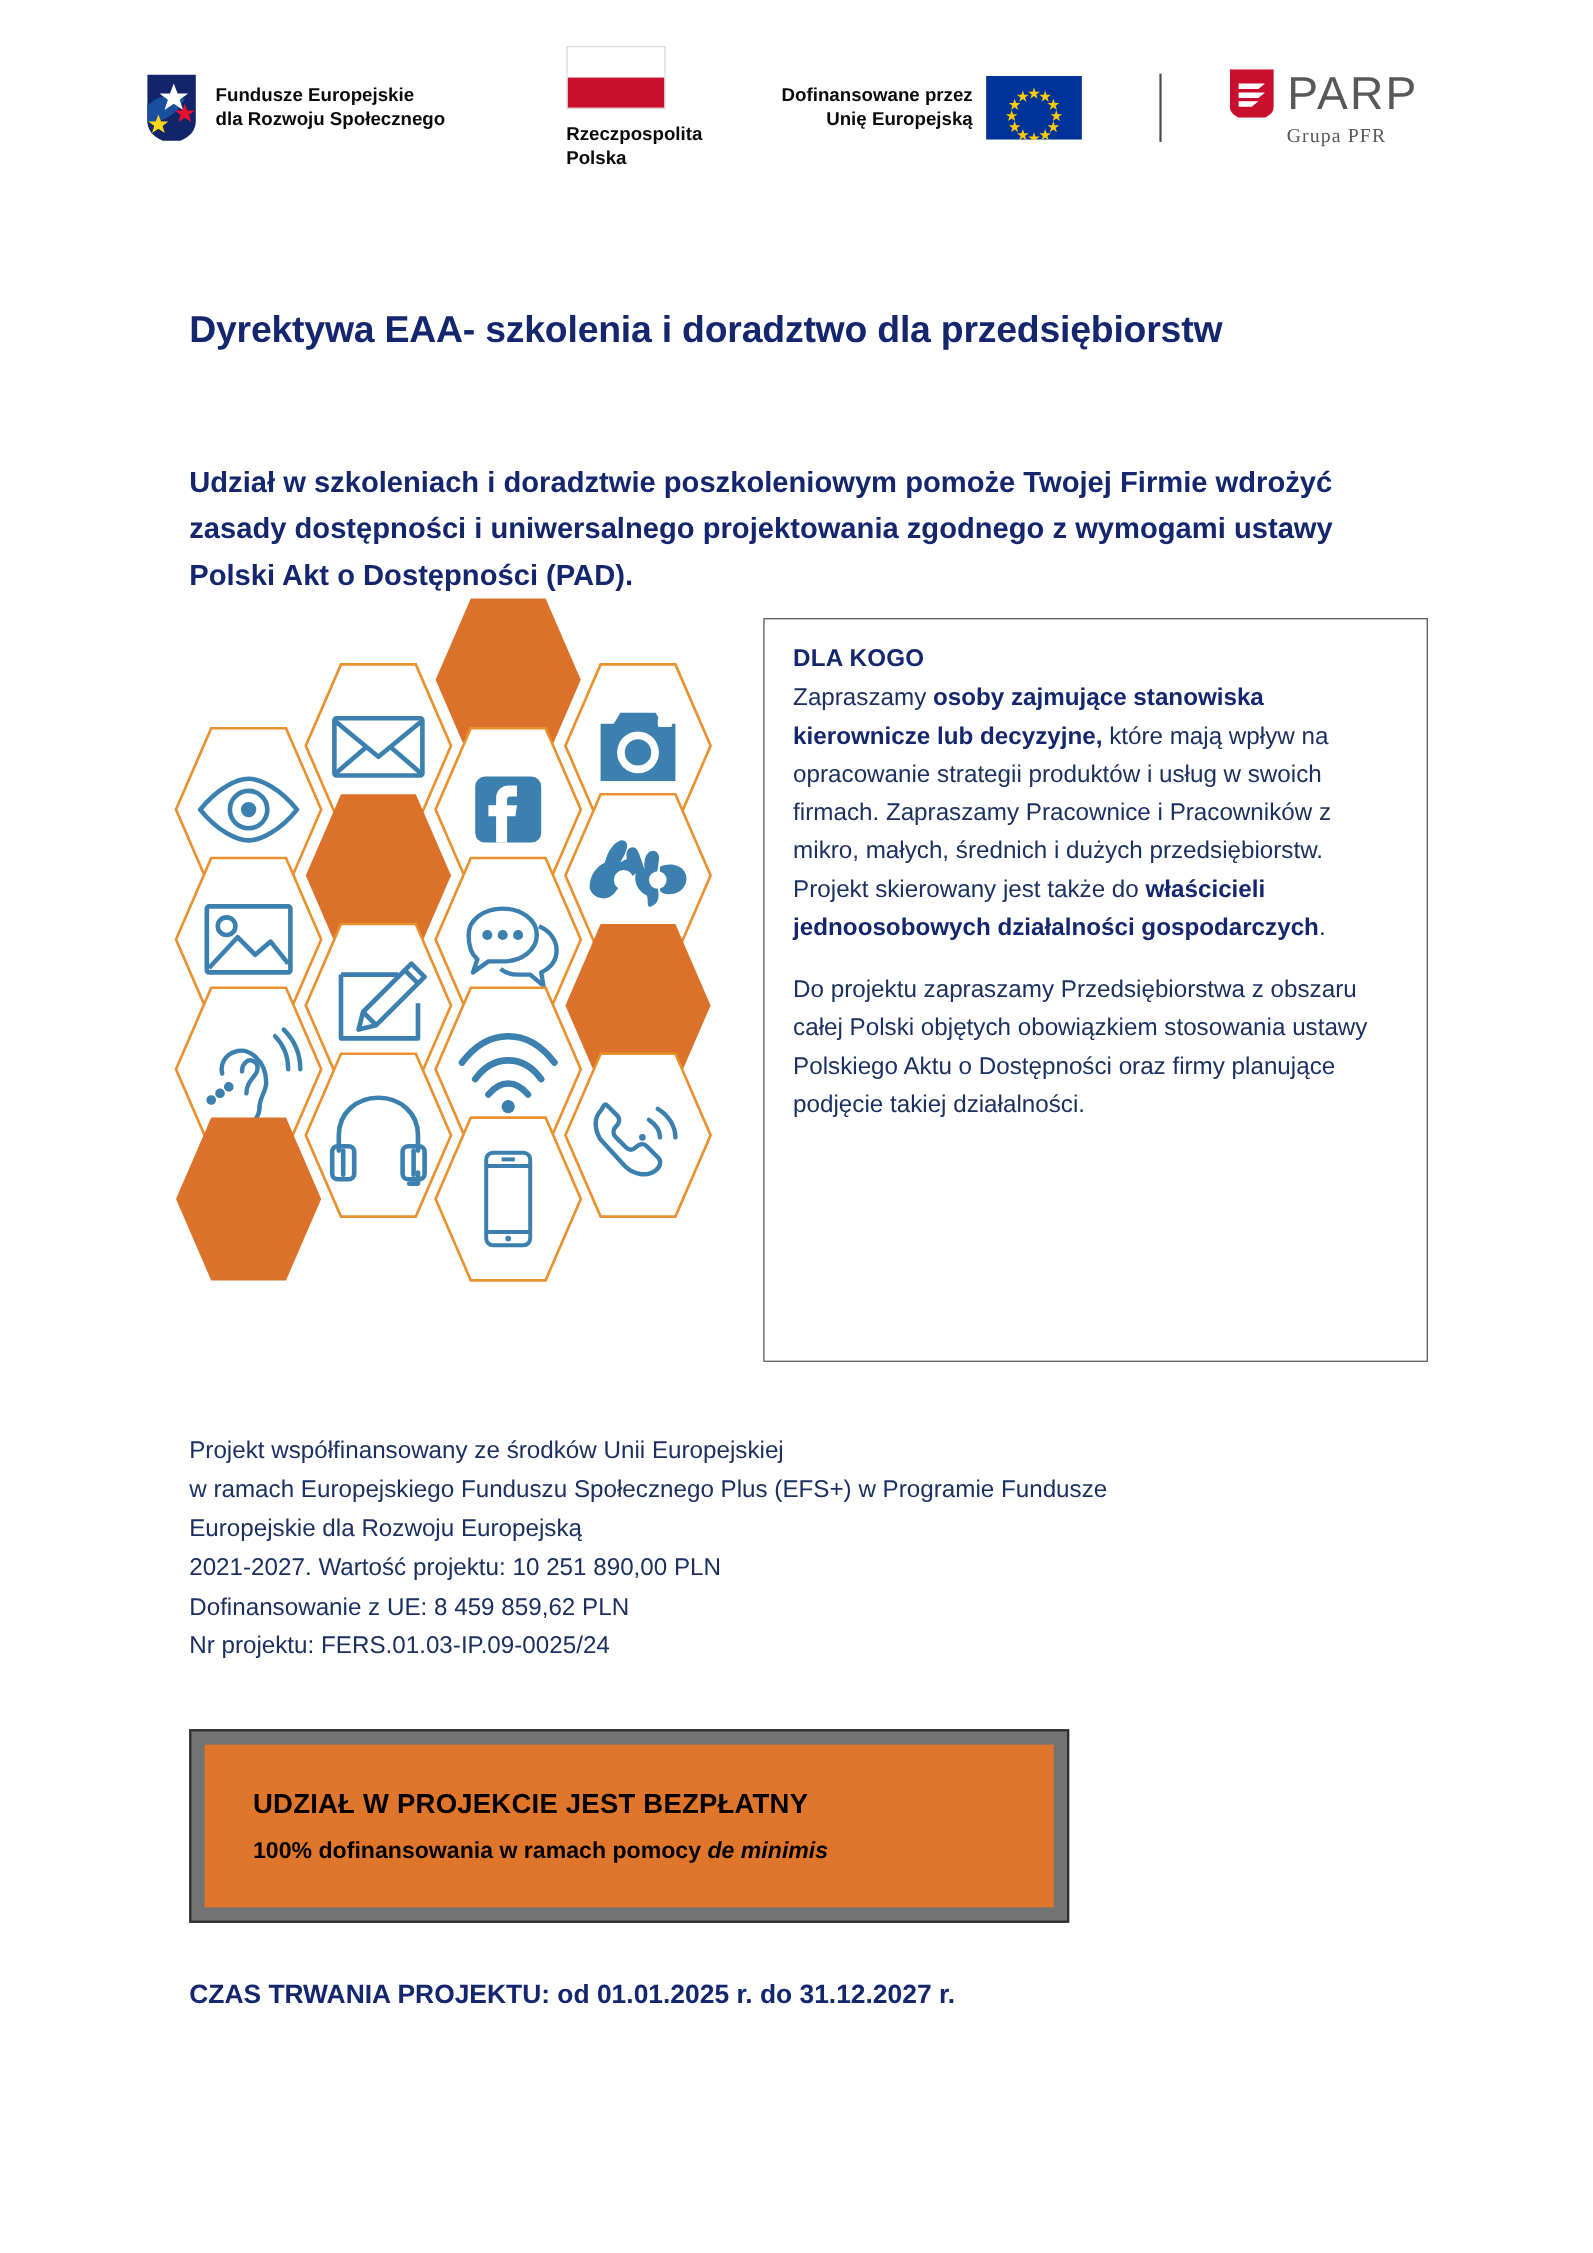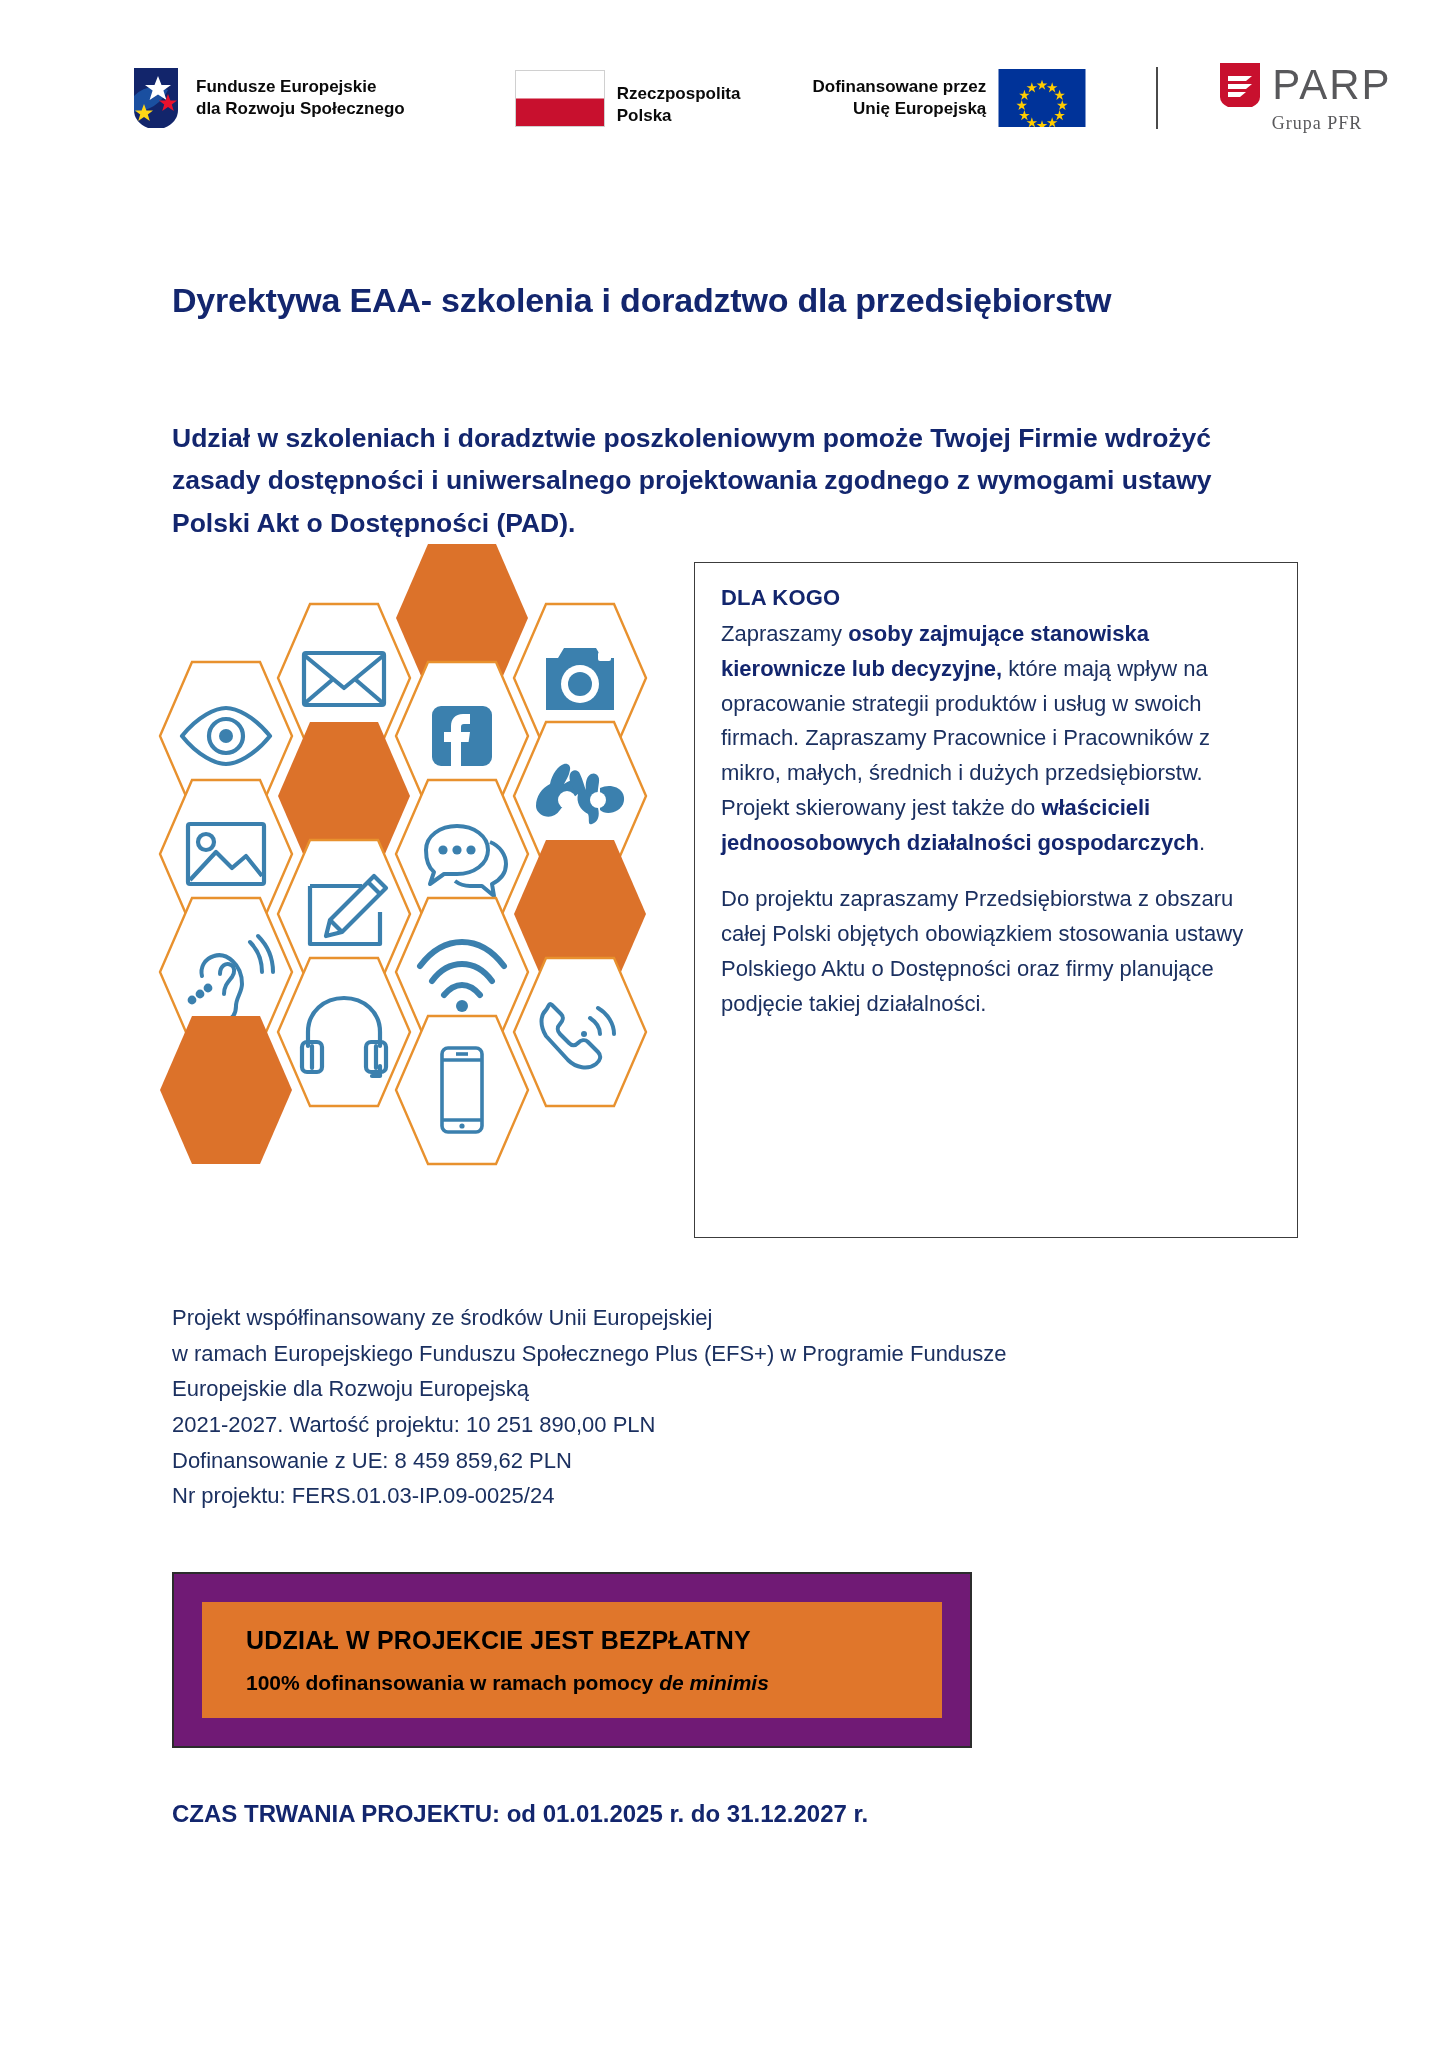--- a/index.html
+++ b/index.html
@@ -40,22 +40,23 @@
     font-family: "Liberation Sans", sans-serif;
     font-size: 17px;
     font-weight: bold;
     line-height: 1.28;
     color: #0a0a0a;
     white-space: pre-line;
   }
   .logo-pl {
     margin-left: 110px;
     display: flex;
-    align-items: flex-end;
+    align-items: flex-start;
     gap: 12px;
+    flex-direction: column;
   }
   .pl-flag {
     width: 88px;
     height: 55px;
     border: 1px solid #d0d0d0;
     display: block;
   }
   .logo-ue {
     margin-left: 72px;
     display: flex;
@@ -170,22 +171,22 @@
 
   
   .banner-outer {
     position: absolute;
     left: 172px;
     top: 1572px;
     width: 800px;
     height: 176px;
     border: 2px solid #2c2c2c;
     box-sizing: border-box;
-    padding: 28px;
-    background: #701a75;
+    padding: 12px;
+    background: #737373;
   }
   .banner-inner {
     width: 100%;
     height: 100%;
     background: #e0762b;
     box-sizing: border-box;
     display: flex;
     flex-direction: column;
     justify-content: center;
     padding-left: 44px;

